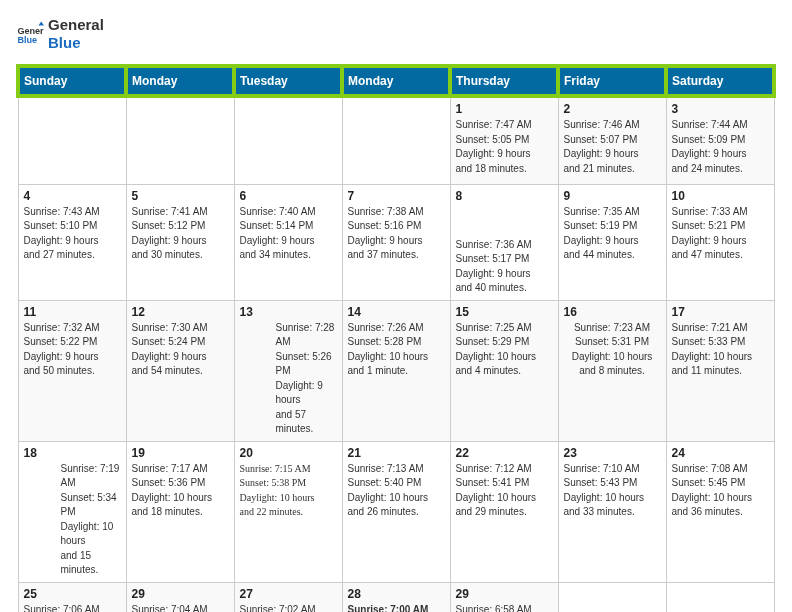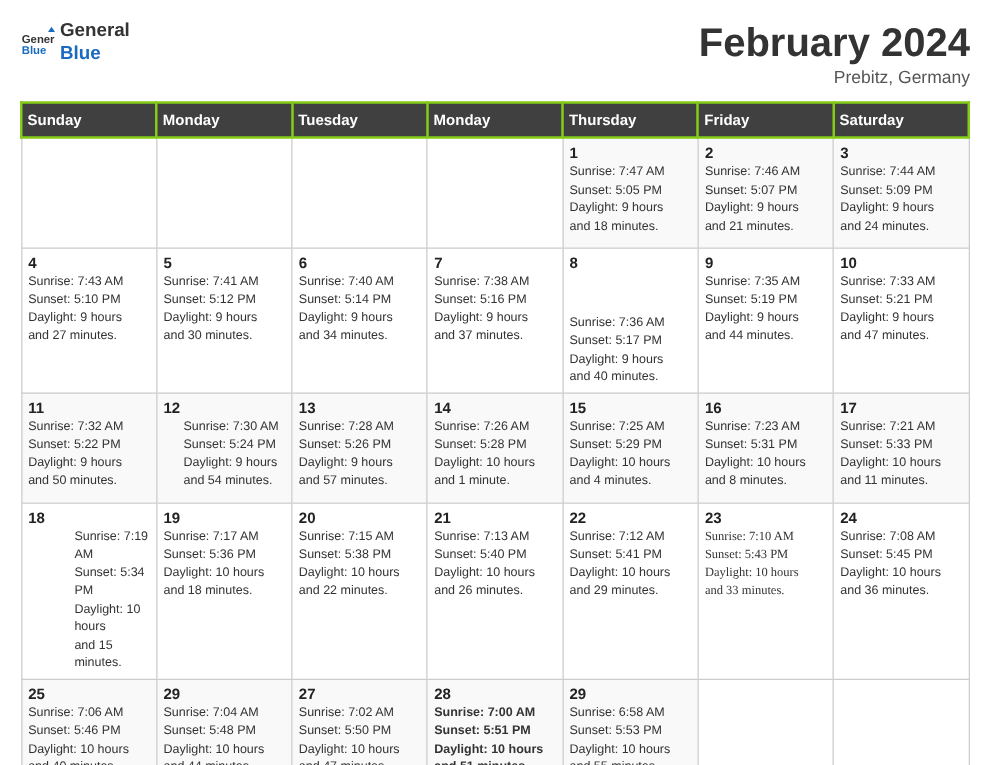--- a/index.html
+++ b/index.html
@@ -34,27 +34,27 @@
     .subtitle {
       font-size: 14px;
       color: #555;
     }
     table {
       width: 100%;
       border-collapse: collapse;
       table-layout: fixed;
     }
     thead tr th {
-      background-color: #404040;
+      background-color: #0369a1;
       color: #fff;
       font-size: 12px;
       font-weight: bold;
       padding: 6px 4px;
       text-align: left;
-      border: 2px solid #84cc16;
+      border: 4px solid #84cc16;
     }
     tbody tr td {
       border: 1px solid #ccc;
       vertical-align: top;
       padding: 4px 5px;
       font-size: 10.5px;
       color: #222;
       height: 88px;
       background: #fff;
     }
@@ -82,24 +82,20 @@
     <svg class="logo-icon" viewBox="0 0 40 40">
       <text x="2" y="20" font-size="13" font-weight="bold" fill="#333">General</text>
       <text x="2" y="33" font-size="13" font-weight="bold" fill="#1a6bbf">Blue</text>
       <polygon points="32,8 40,8 36,2" fill="#1a6bbf"></polygon>
     </svg>
     <div style="line-height:1.2">
       <div style="font-size:15px;font-weight:bold;color:#333">General</div>
       <div style="font-size:15px;font-weight:bold;color:#1a6bbf">Blue</div>
     </div>
   </div>
-  <div class="title-block">
-    <div class="month-title">February 2024</div>
-    <div class="subtitle">Prebitz, Germany</div>
-  </div>
 </div>
 
 <table>
   <thead>
     <tr id="header-row">
         <th>Sunday</th>
         <th>Monday</th>
         <th>Tuesday</th>
         <th>Monday</th>
         <th>Thursday</th>
@@ -189,49 +185,49 @@
       <tr>
         <td>
           <span class="day-num">11</span>
           <div class="day-info" style="white-space: pre-line;">Sunrise: 7:32 AM
 Sunset: 5:22 PM
 Daylight: 9 hours
 and 50 minutes.</div>
         </td>
         <td>
           <span class="day-num">12</span>
-          <div class="day-info" style="white-space: pre-line; margin-left: 16px;">Sunrise: 7:30 AM
+          <div class="day-info" style="white-space: pre-line;">Sunrise: 7:30 AM
 Sunset: 5:24 PM
 Daylight: 9 hours
 and 54 minutes.</div>
         </td>
         <td>
           <span class="day-num">13</span>
-          <div class="day-info" style="white-space: pre-line;">Sunrise: 7:28 AM
+          <div class="day-info" style="white-space: pre-line; margin-left: 36px;">Sunrise: 7:28 AM
 Sunset: 5:26 PM
 Daylight: 9 hours
 and 57 minutes.</div>
         </td>
         <td>
           <span class="day-num">14</span>
           <div class="day-info" style="white-space: pre-line;">Sunrise: 7:26 AM
 Sunset: 5:28 PM
 Daylight: 10 hours
 and 1 minute.</div>
         </td>
         <td>
           <span class="day-num">15</span>
           <div class="day-info" style="white-space: pre-line;">Sunrise: 7:25 AM
 Sunset: 5:29 PM
 Daylight: 10 hours
 and 4 minutes.</div>
         </td>
         <td>
           <span class="day-num">16</span>
-          <div class="day-info" style="white-space: pre-line;">Sunrise: 7:23 AM
+          <div class="day-info" style="white-space: pre-line; text-align: center;">Sunrise: 7:23 AM
 Sunset: 5:31 PM
 Daylight: 10 hours
 and 8 minutes.</div>
         </td>
         <td>
           <span class="day-num">17</span>
           <div class="day-info" style="white-space: pre-line;">Sunrise: 7:21 AM
 Sunset: 5:33 PM
 Daylight: 10 hours
 and 11 minutes.</div>
@@ -247,42 +243,42 @@
         </td>
         <td>
           <span class="day-num">19</span>
           <div class="day-info" style="white-space: pre-line;">Sunrise: 7:17 AM
 Sunset: 5:36 PM
 Daylight: 10 hours
 and 18 minutes.</div>
         </td>
         <td>
           <span class="day-num">20</span>
-          <div class="day-info" style="white-space: pre-line;">Sunrise: 7:15 AM
+          <div class="day-info" style="white-space: pre-line; font-family: Liberation Serif, serif;">Sunrise: 7:15 AM
 Sunset: 5:38 PM
 Daylight: 10 hours
 and 22 minutes.</div>
         </td>
         <td>
           <span class="day-num">21</span>
           <div class="day-info" style="white-space: pre-line;">Sunrise: 7:13 AM
 Sunset: 5:40 PM
 Daylight: 10 hours
 and 26 minutes.</div>
         </td>
         <td>
           <span class="day-num">22</span>
           <div class="day-info" style="white-space: pre-line;">Sunrise: 7:12 AM
 Sunset: 5:41 PM
 Daylight: 10 hours
 and 29 minutes.</div>
         </td>
         <td>
           <span class="day-num">23</span>
-          <div class="day-info" style="white-space: pre-line; font-family: Liberation Serif, serif;">Sunrise: 7:10 AM
+          <div class="day-info" style="white-space: pre-line;">Sunrise: 7:10 AM
 Sunset: 5:43 PM
 Daylight: 10 hours
 and 33 minutes.</div>
         </td>
         <td>
           <span class="day-num">24</span>
           <div class="day-info" style="white-space: pre-line;">Sunrise: 7:08 AM
 Sunset: 5:45 PM
 Daylight: 10 hours
 and 36 minutes.</div>

